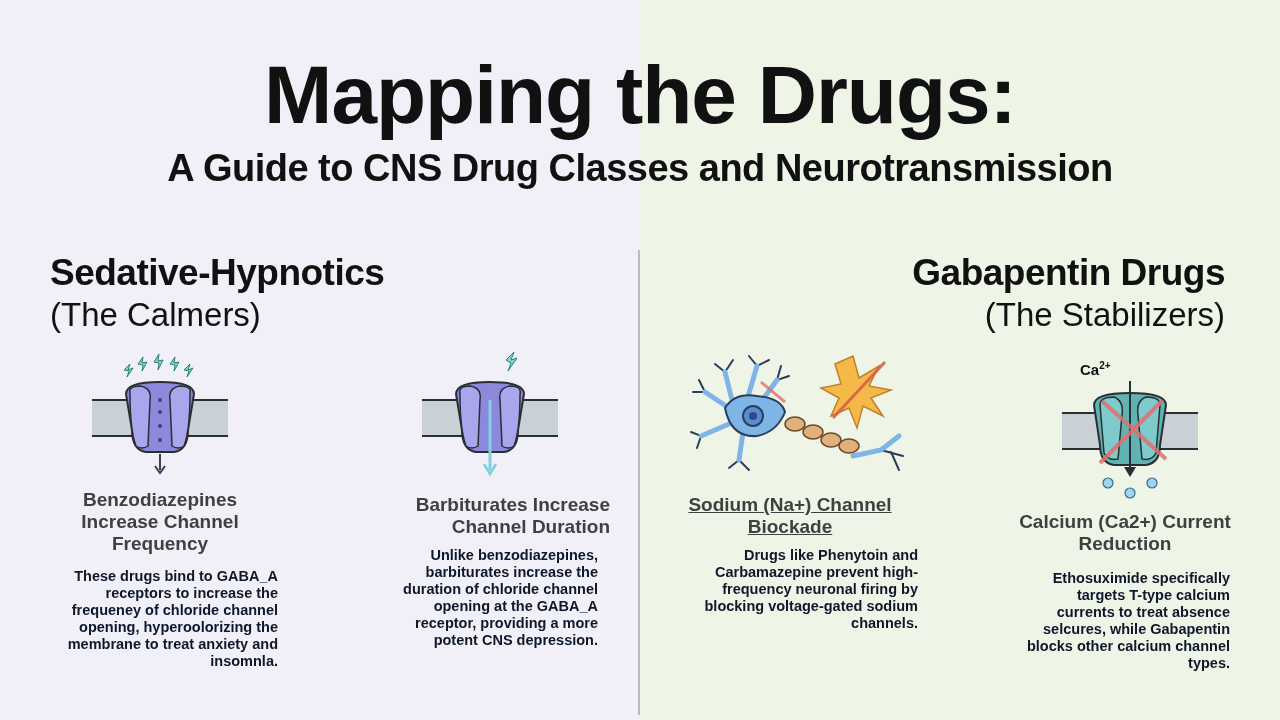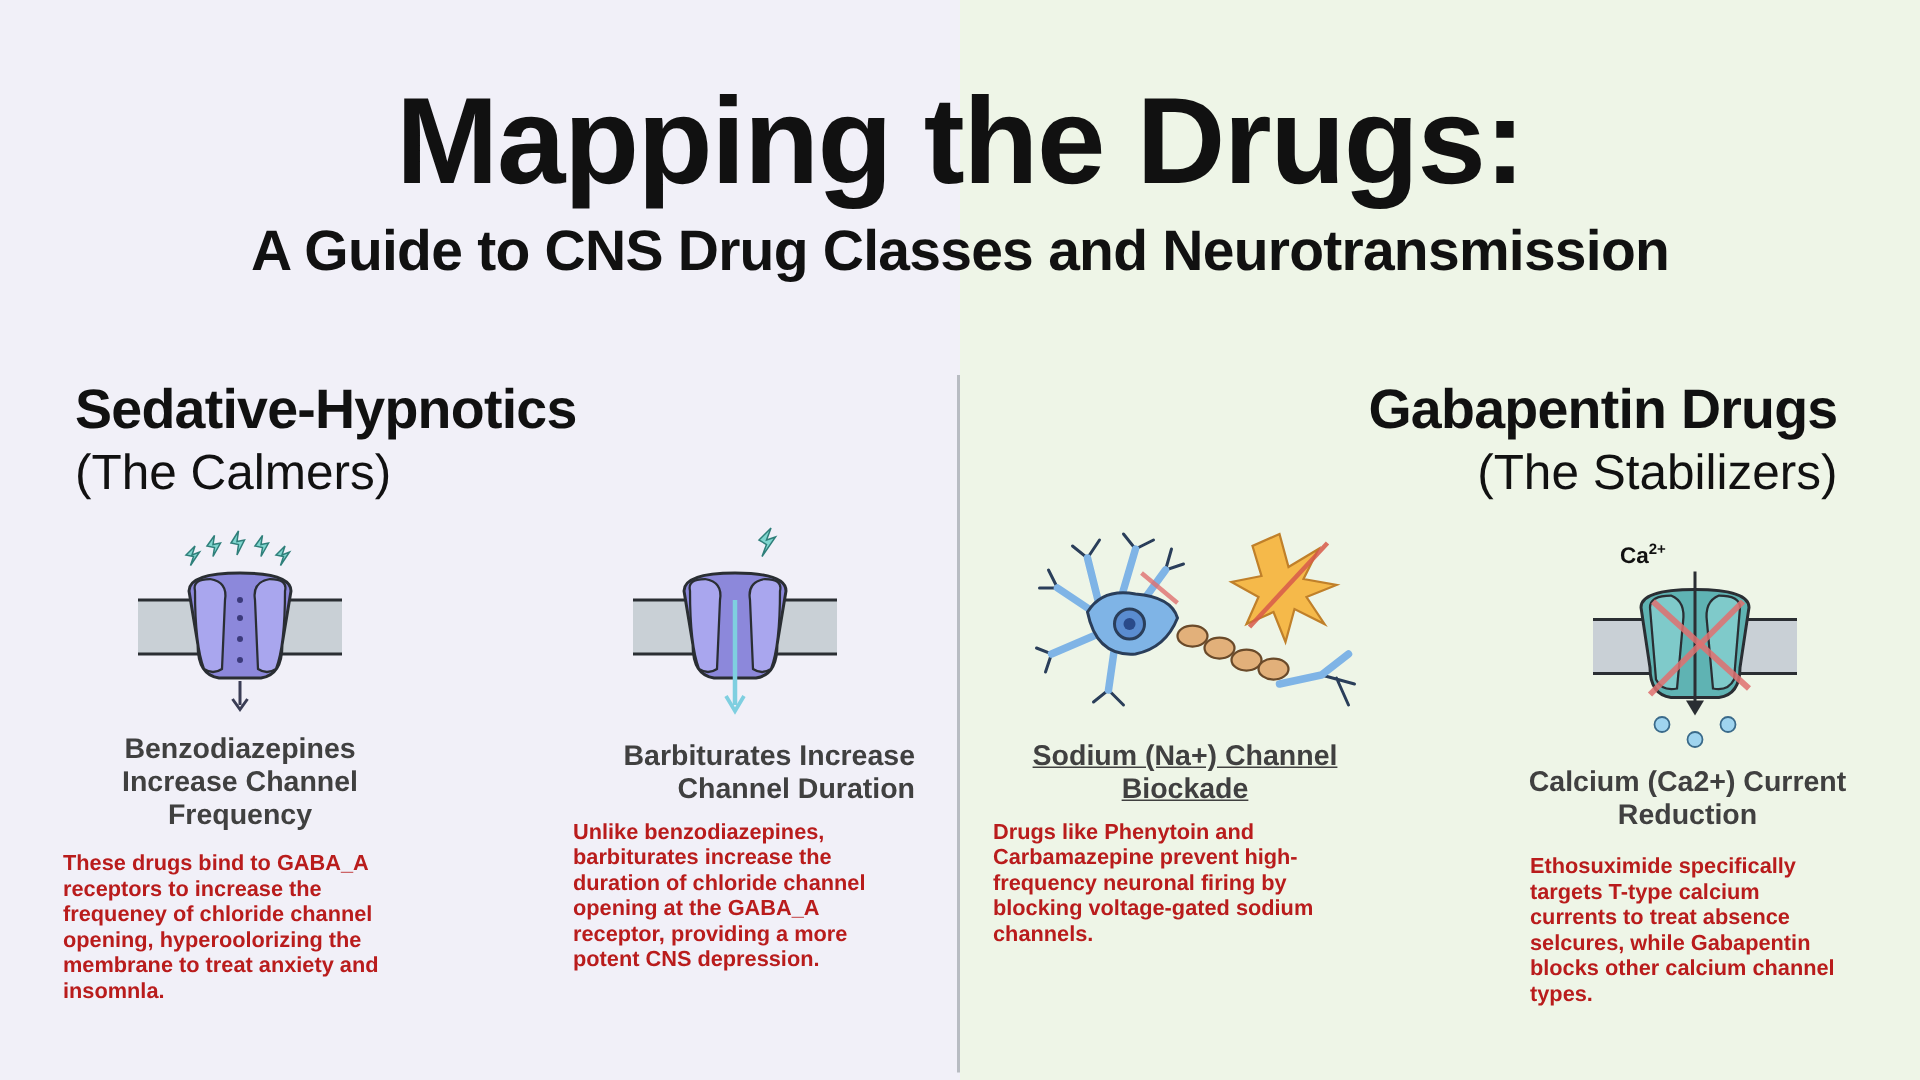--- a/index.html
+++ b/index.html
@@ -6,21 +6,21 @@
   html, body { width: 1280px; height: 720px; overflow: hidden; }
   body { position: relative; font-family: "Liberation Sans", sans-serif; color: #111; }
   .bg-left { position: absolute; left: 0; top: 0; width: 640px; height: 720px; background: #f1f0f8; }
   .bg-right { position: absolute; left: 640px; top: 0; width: 640px; height: 720px; background: #eef5e7; }
   .divider { position: absolute; left: 638px; top: 250px; width: 2px; height: 465px; background: #b8bcc2; }
   .title { position: absolute; top: 48px; left: 0; width: 1280px; text-align: center; font-size: 82px; font-weight: bold; letter-spacing: -1px; }
   .subtitle { position: absolute; top: 147px; left: 0; width: 1280px; text-align: center; font-size: 38px; font-weight: bold; letter-spacing: -0.5px; }
   .sec-title { position: absolute; font-size: 37px; font-weight: bold; letter-spacing: -0.5px; line-height: 42px; }
   .sec-sub { position: absolute; font-size: 33px; line-height: 38px; text-align: right; }
   .card-h { position: absolute; text-align: center; font-weight: bold; font-size: 19px; line-height: 22px; color: #404040; }
-  .card-p { position: absolute; text-align: left; font-weight: bold; font-size: 14.5px; line-height: 17px; color: #b91c1c; }
+  .card-p { position: absolute; text-align: right; font-weight: bold; font-size: 14.5px; line-height: 17px; color: #0f172a; }
   svg { position: absolute; }
 </style>
 </head>
 <body>
 
 <div class="bg-left"></div>
 <div class="bg-right"></div>
 <div class="divider"></div>
 
 <div class="title">Mapping the Drugs:</div>

